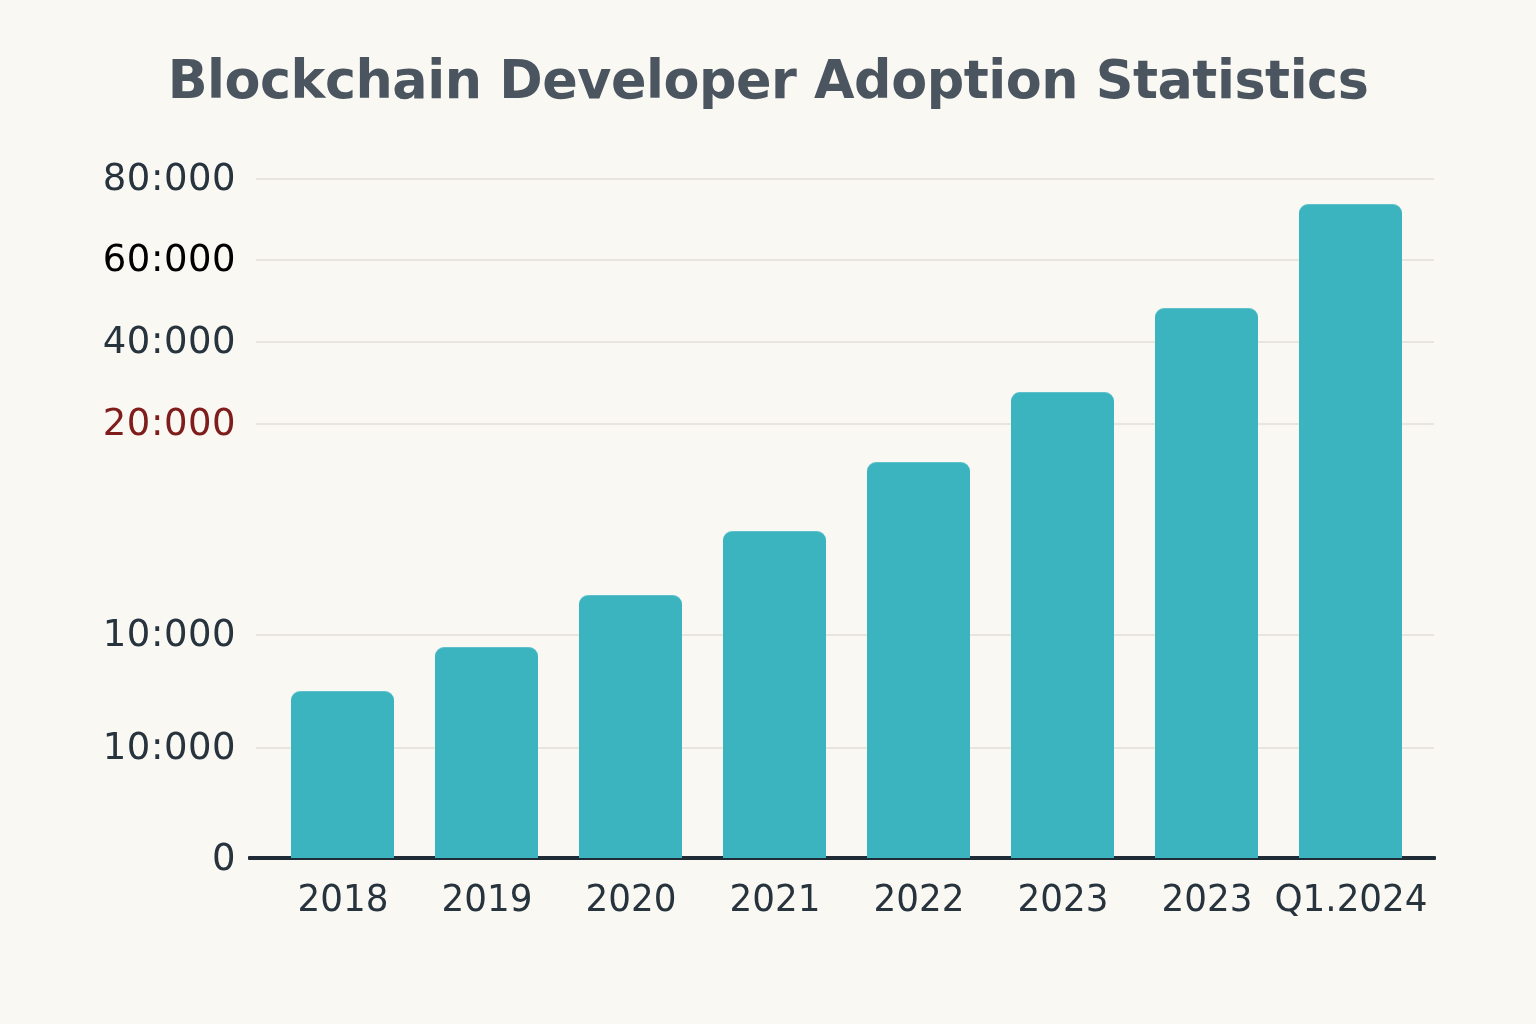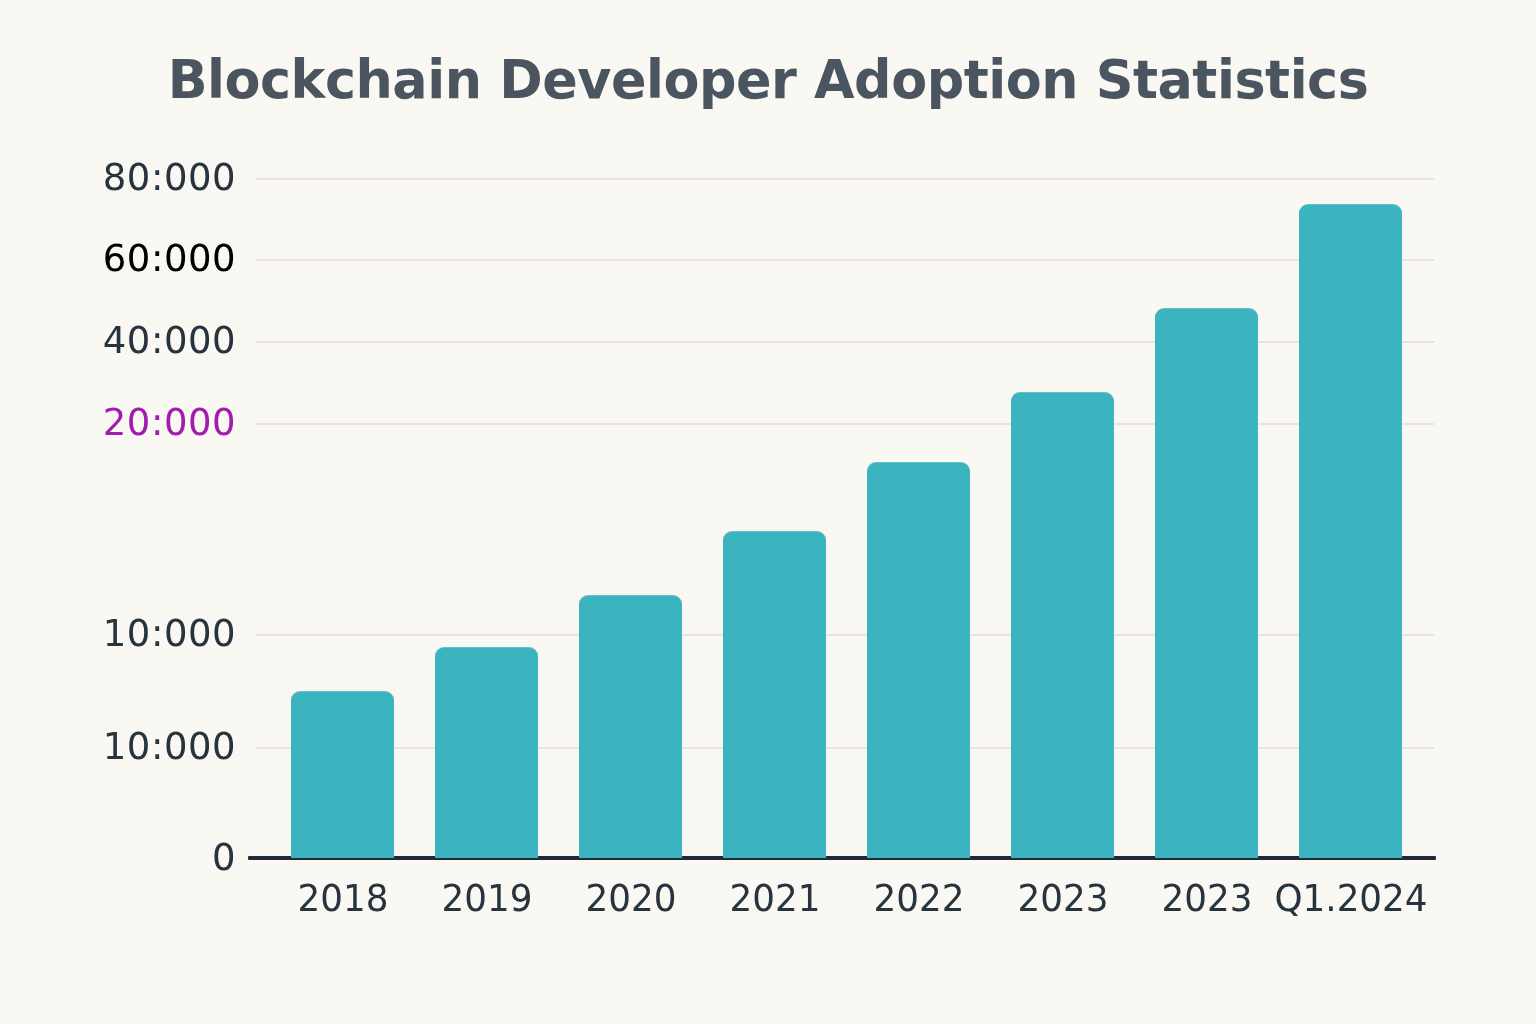--- a/index.html
+++ b/index.html
@@ -135,21 +135,21 @@
       <div class="gridline" style="top: 191px; background: rgb(232, 229, 222);"></div>
       <div class="gridline" style="top: 273px; background: rgb(232, 229, 222);"></div>
       <div class="gridline" style="top: 484px; background: rgb(232, 229, 222);"></div>
       <div class="gridline" style="top: 597px; background: rgb(232, 229, 222);"></div>
     </div>
 
   <div id="y-axis-labels">
       <div class="y-tick-label" style="top: 156px; color: rgb(39, 52, 62);">80:000</div>
       <div class="y-tick-label" style="top: 237px; color: #000000;">60:000</div>
       <div class="y-tick-label" style="top: 319px; color: rgb(39, 52, 62); margin-left: 28px;">40:000</div>
-      <div class="y-tick-label" style="top: 401px; color: #a21caf;">20:000</div>
+      <div class="y-tick-label" style="top: 401px; color: #7f1d1d;">20:000</div>
       <div class="y-tick-label" style="top: 612px; color: rgb(39, 52, 62);">10:000</div>
       <div class="y-tick-label" style="top: 725px; color: rgb(39, 52, 62);">10:000</div>
       <div class="y-tick-label" style="top: 836px; color: rgb(39, 52, 62);">0</div>
     </div>
 
   <div id="axis-baseline"></div>
 
   <div id="bars-layer">
       <div class="bar" title="2018: 5000" style="left: 291px; width: 103px; height: 167px; background: rgb(60, 180, 192);"></div>
       <div class="bar" title="2019: 9000" style="left: 435px; width: 103px; height: 211px; background: rgb(60, 180, 192);"></div>

